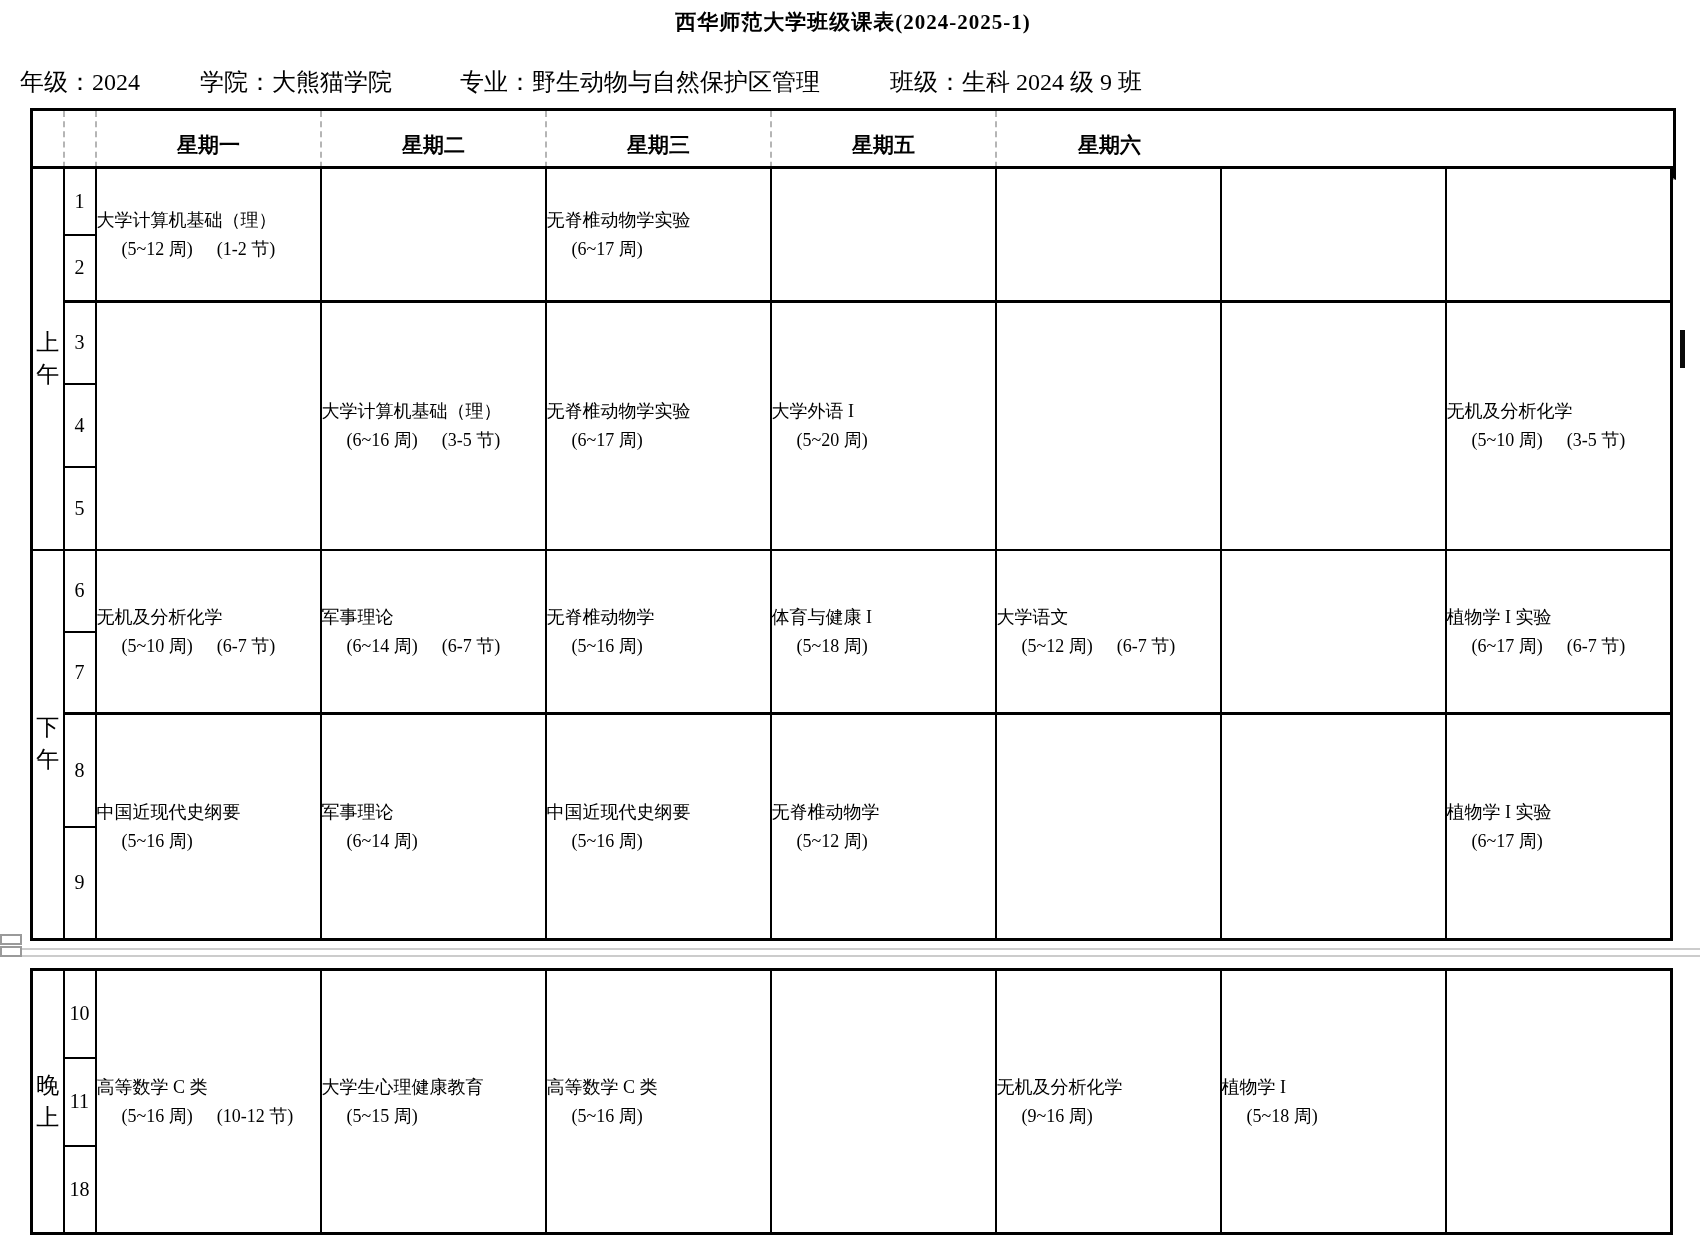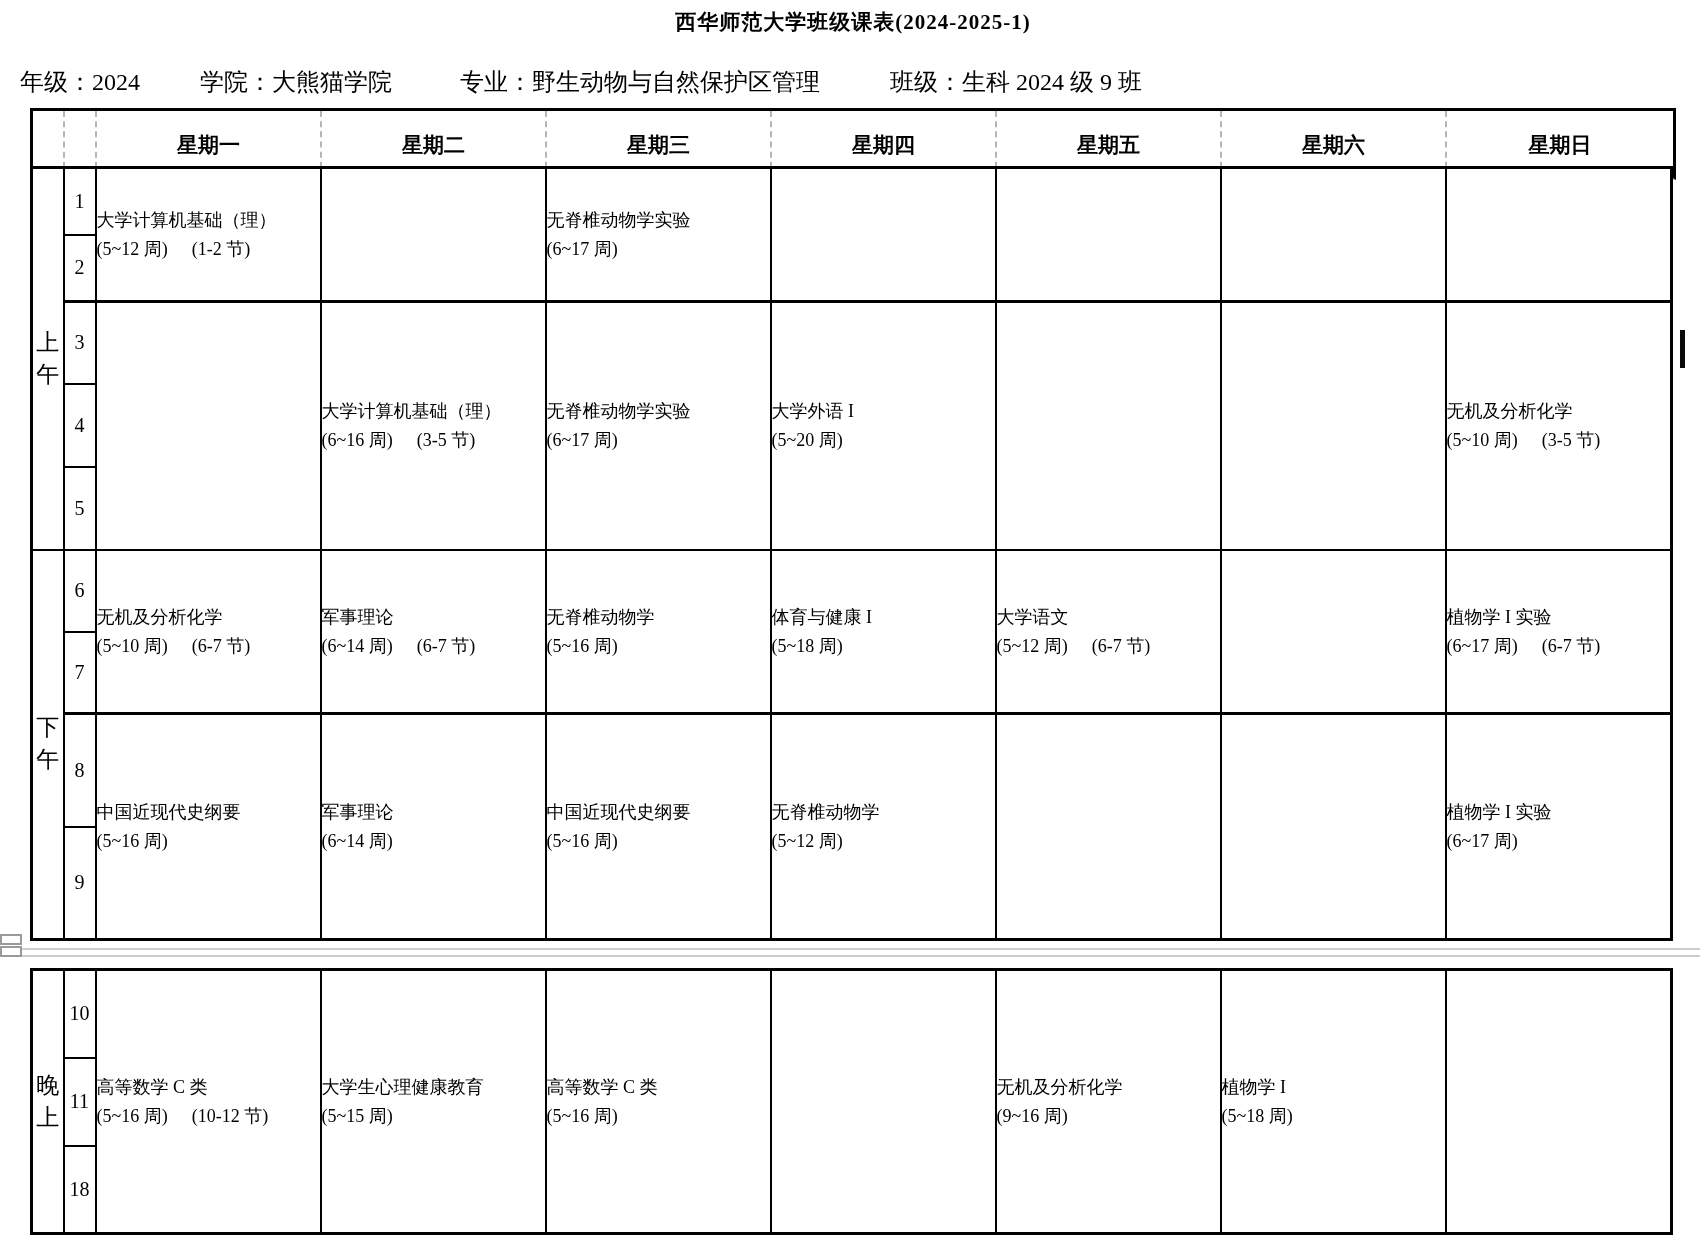--- a/index.html
+++ b/index.html
@@ -30,21 +30,21 @@
   table.sched{
     position:absolute;left:30px;border-collapse:collapse;table-layout:fixed;
     background:#fff;border:3px solid #000;
   }
   table.sched td{border:2px solid #000;padding:0;vertical-align:middle;overflow:hidden;}
   table.sched tr.group-start td{border-top-width:3px;}
   td.section-cell{text-align:center;font-size:23px;}
   td.section-cell div{line-height:32px;}
   td.period-cell{text-align:center;font-size:20px;}
   td.course-cell{padding:2px 2px 2px 6px;font-size:18px;line-height:22px;}
-  .course-detail{margin-top:7px;white-space:nowrap;}
+  .course-detail{margin-top:7px;white-space:nowrap;padding-left:25px;}
   .course-session{margin-left:24px;}
   
   .split-hairline{position:absolute;left:0;width:1700px;height:2px;background:#cccccc;}
   .split-handle{
     position:absolute;left:0;width:22px;height:11px;background:#fff;
     border:2px solid #9a9a9a;box-sizing:border-box;
   }
   .edge-bar{position:absolute;width:5px;background:#0a0a0a;}
 </style>
 </head>
@@ -58,24 +58,22 @@
   <span class="info-item" style="left:460px"><span>专业：</span><span>野生动物与自然保护区管理</span></span>
   <span class="info-item" style="left:890px"><span>班级：</span><span>生科 2024 级 9 班</span></span>
 </div>
 
 <div id="day-header">
     <div class="hcell" style="width: 32px;"></div>
     <div class="hcell" style="width: 32px;"></div>
     <div class="hcell" style="width: 225px;">星期一</div>
     <div class="hcell" style="width: 225px;">星期二</div>
     <div class="hcell" style="width: 225px;">星期三</div>
-    <div class="hcell" style="width: 225px;">星期四</div>
     <div class="hcell" style="width: 225px;">星期五</div>
     <div class="hcell" style="width: 225px;">星期六</div>
-    <div class="hcell" style="width: 226px;">星期日</div>
   </div>
 
 <div id="tables-mount">
     <table class="sched" style="top: 166px;">
       <colgroup>
         <col style="width: 32px;">
         <col style="width: 32px;">
         <col style="width: 225px;">
         <col style="width: 225px;">
         <col style="width: 225px;">

